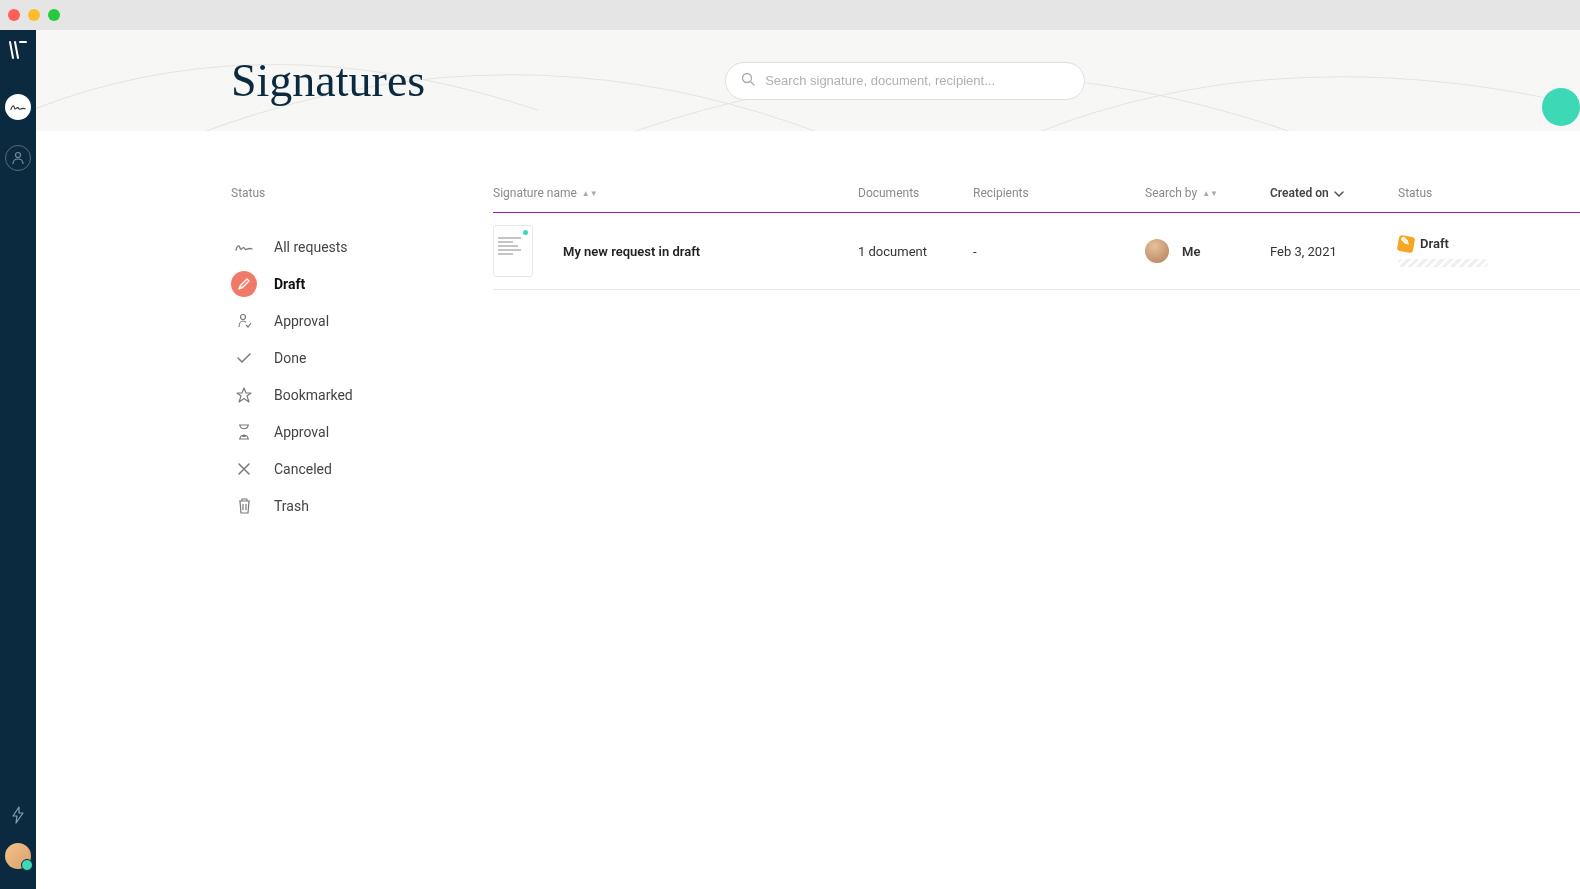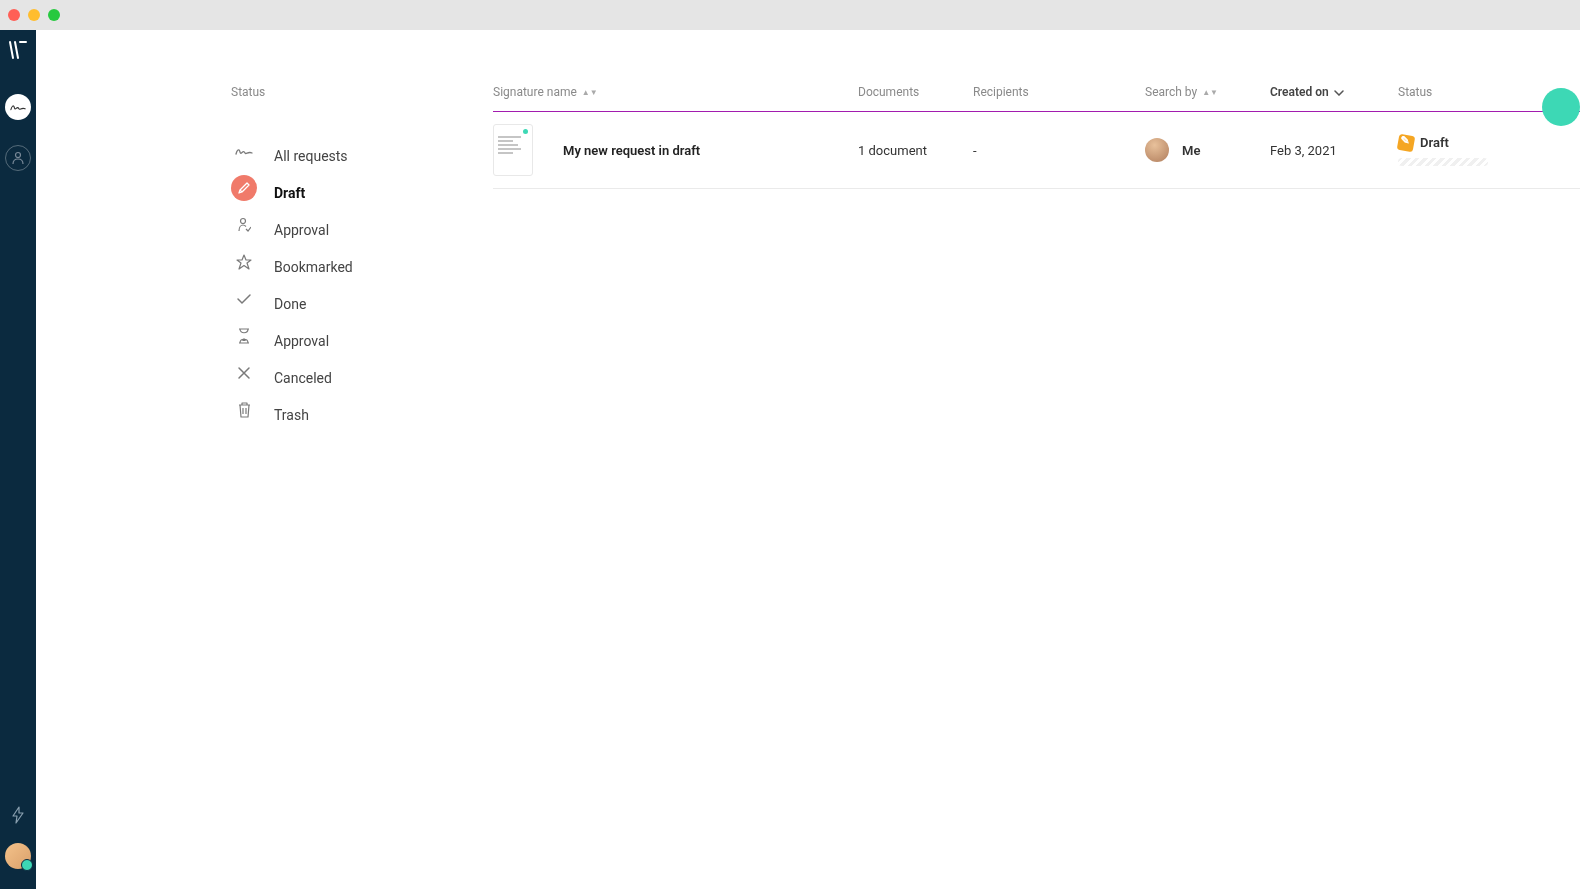--- a/index.html
+++ b/index.html
@@ -163,21 +163,21 @@
     .sidebar-title {
       font-size: 12px;
       color: #8a8a8a;
     }
     .filter-list {
       margin-top: 28px;
       list-style: none;
     }
     .filter-item {
       display: flex;
-      align-items: flex-end;
+      align-items: center;
       gap: 17px;
       height: 37px;
       cursor: pointer;
       color: #444;
       font-size: 14px;
     }
     .filter-item .f-icon {
       width: 26px;
       height: 26px;
       display: flex;
@@ -316,20 +316,40 @@
       <div>
         <svg width="14" height="18" viewBox="0 0 14 18" fill="none">
           <path d="M8 1 L2 10 L6 10 L5 17 L12 7 L8 7 Z" stroke="#8aa0b0" stroke-width="1.2" fill="none" stroke-linejoin="round"></path>
         </svg>
       </div>
       <div class="rail-avatar"></div>
     </div>
   </nav>
 
   <div class="main-panel">
+    <div class="header-area">
+      <div class="bg-lines">
+        <svg viewBox="0 0 1540 101" preserveAspectRatio="none">
+          <path d="M-50 100 Q 200 -20 500 80" stroke="#e5e5e0" stroke-width="1" fill="none"></path>
+          <path d="M100 130 Q 450 -30 800 110" stroke="#e5e5e0" stroke-width="1" fill="none"></path>
+          <path d="M500 140 Q 900 -40 1300 120" stroke="#e5e5e0" stroke-width="1" fill="none"></path>
+          <path d="M900 150 Q 1200 -20 1600 90" stroke="#e5e5e0" stroke-width="1" fill="none"></path>
+        </svg>
+      </div>
+      <h1 class="page-title">Signatures</h1>
+      <div class="search-wrap">
+        <span>
+          <svg width="14" height="14" viewBox="0 0 14 14" fill="none">
+            <circle cx="6" cy="6" r="4.5" stroke="#aaa" stroke-width="1.3"></circle>
+            <line x1="9.5" y1="9.5" x2="13" y2="13" stroke="#aaa" stroke-width="1.3" stroke-linecap="round"></line>
+          </svg>
+        </span>
+        <input type="text" placeholder="Search signature, document, recipient..." style="">
+      </div>
+    </div>
 
     <div class="fab"></div>
 
     <div class="content-row">
 
       <aside class="sidebar">
         <div class="sidebar-title">Status</div>
         <ul class="filter-list">
           <li class="filter-item">
             <span class="f-icon">
@@ -352,33 +372,33 @@
               <svg width="14" height="16" viewBox="0 0 14 16" fill="none">
                 <circle cx="6" cy="4" r="2.5" stroke="currentColor" stroke-width="1.2"></circle>
                 <path d="M2 14 C2 10, 4 8, 6 8 C7 8, 8 8.5, 9 9.5" stroke="currentColor" stroke-width="1.2" fill="none"></path>
                 <path d="M9 12 L11 14 L14 10" stroke="currentColor" stroke-width="1.2" fill="none"></path>
               </svg>
             </span>
             <span>Approval</span>
           </li>
           <li class="filter-item">
             <span class="f-icon">
+              <svg width="16" height="12" viewBox="0 0 16 12" fill="none">
+                <path d="M2 6 L6 10 L14 2" stroke="currentColor" stroke-width="1.5" fill="none" stroke-linecap="round"></path>
+              </svg>
+            </span>
+            <span>Done</span>
+          </li>
+          <li class="filter-item">
+            <span class="f-icon">
               <svg width="16" height="16" viewBox="0 0 16 16" fill="none">
                 <path d="M8 1 L10 6 L15 6 L11 9 L13 15 L8 11.5 L3 15 L5 9 L1 6 L6 6 Z" stroke="currentColor" stroke-width="1.2" fill="none" stroke-linejoin="round"></path>
               </svg>
             </span>
             <span>Bookmarked</span>
-          </li>
-          <li class="filter-item">
-            <span class="f-icon">
-              <svg width="16" height="12" viewBox="0 0 16 12" fill="none">
-                <path d="M2 6 L6 10 L14 2" stroke="currentColor" stroke-width="1.5" fill="none" stroke-linecap="round"></path>
-              </svg>
-            </span>
-            <span>Done</span>
           </li>
           <li class="filter-item">
             <span class="f-icon">
               <svg width="12" height="16" viewBox="0 0 12 16" fill="none">
                 <path d="M1 1 L11 1 M1 15 L11 15 M2 1 C2 6, 10 6, 10 1 M2 15 C2 10, 10 10, 10 15" stroke="currentColor" stroke-width="1.2" fill="none"></path>
                 <path d="M4 13 L8 13 L6 10 Z" fill="currentColor"></path>
               </svg>
             </span>
             <span>Approval</span>
           </li>

